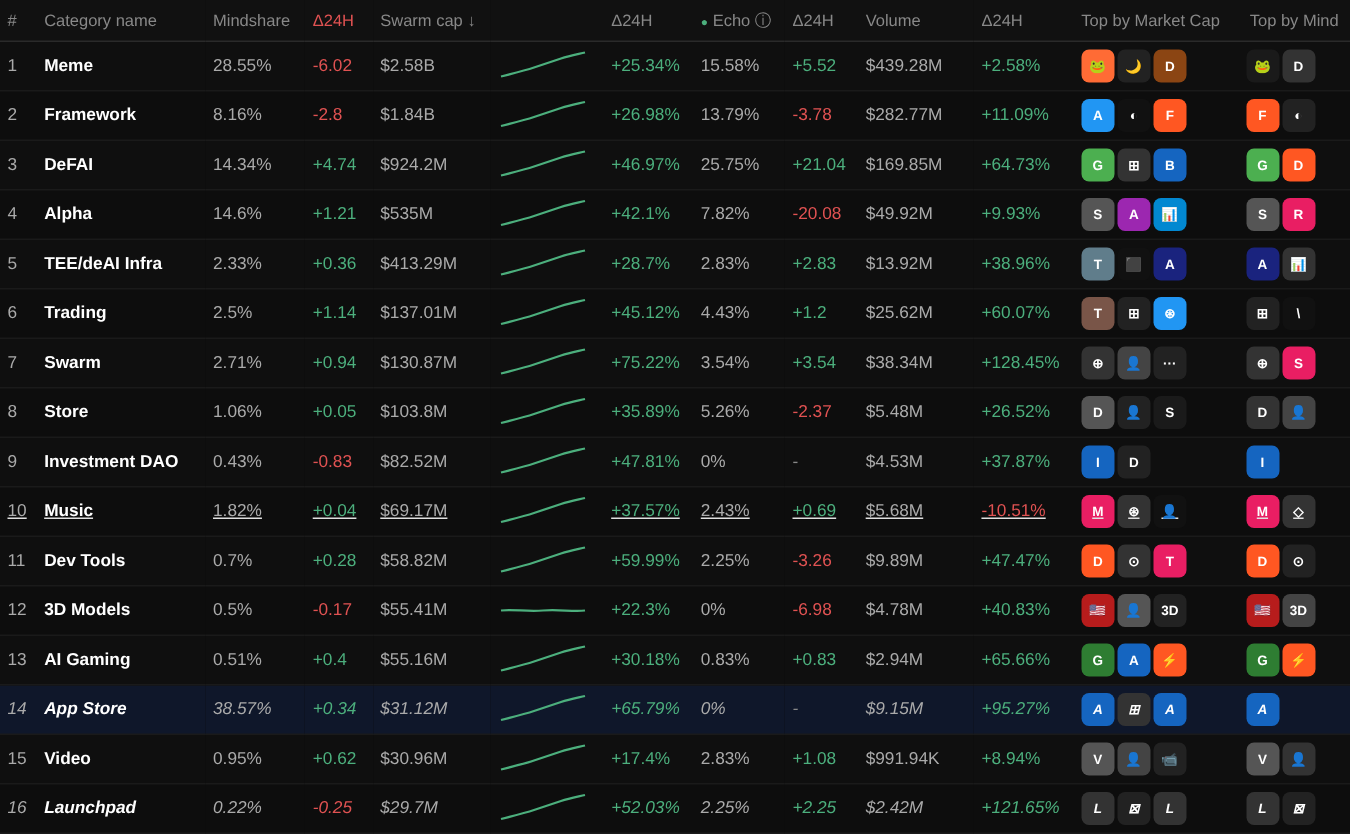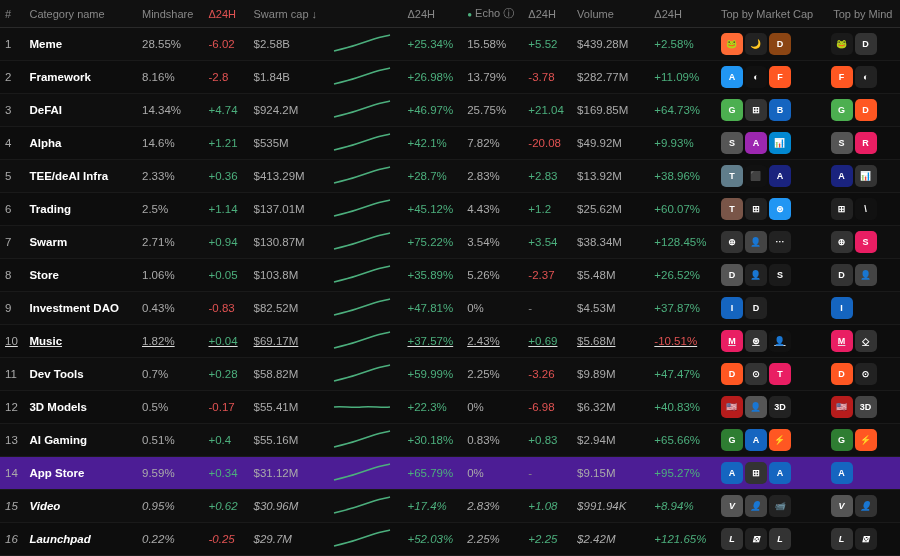--- a/index.html
+++ b/index.html
@@ -396,21 +396,21 @@
         <td class="cat-name">3D Models</td>
         <td class="num">0.5%</td>
         <td class="red">-0.17</td>
         <td class="num">$55.41M</td>
         <td><svg width="60" height="22" class="sparkline">
             <path d="M2,11 C10,10 20,12 30,11 C40,10 50,12 58,11" fill="none" stroke="#4caf7d" stroke-width="1.5"></path>
           </svg></td>
         <td class="green">+22.3%</td>
         <td class="num">0%</td>
         <td class="red">-6.98</td>
-        <td class="num">$6.32M</td>
+        <td class="num">$4.78M</td>
         <td class="green">+40.83%</td>
         <td>
           <div class="icons-cell">
             <div class="icon-box" style="background: rgb(183, 28, 28); color: rgb(255, 255, 255);">🇺🇸</div>
             <div class="icon-box" style="background: rgb(85, 85, 85); color: rgb(255, 255, 255);">👤</div>
             <div class="icon-box" style="background: rgb(34, 34, 34); color: rgb(255, 255, 255);">3D</div>
           </div>
         </td>
         <td>
           <div class="icons-cell">
@@ -440,24 +440,24 @@
             <div class="icon-box" style="background: rgb(255, 87, 34); color: rgb(255, 255, 255);">⚡</div>
           </div>
         </td>
         <td>
           <div class="icons-cell">
             <div class="icon-box" style="background: rgb(46, 125, 50); color: rgb(255, 255, 255);">G</div>
             <div class="icon-box" style="background: rgb(255, 87, 34); color: rgb(255, 255, 255);">⚡</div>
           </div>
         </td>
       </tr>
-      <tr style="background: #4c1d95;">
+      <tr style="background: #0f172a; font-style: italic;">
         <td class="num">14</td>
         <td class="cat-name">App Store</td>
-        <td class="num">9.59%</td>
+        <td class="num">38.57%</td>
         <td class="green">+0.34</td>
         <td class="num">$31.12M</td>
         <td><svg width="60" height="22" class="sparkline">
             <path d="M2,18 C10,16 18,14 24,12 C30,10 36,8 42,6 C48,4 54,3 58,2" fill="none" stroke="#4caf7d" stroke-width="1.5"></path>
           </svg></td>
         <td class="green">+65.79%</td>
         <td class="num">0%</td>
         <td class="neutral">-</td>
         <td class="num">$9.15M</td>
         <td class="green">+95.27%</td>
@@ -467,21 +467,21 @@
             <div class="icon-box" style="background: rgb(51, 51, 51); color: rgb(255, 255, 255);">⊞</div>
             <div class="icon-box" style="background: rgb(21, 101, 192); color: rgb(255, 255, 255);">A</div>
           </div>
         </td>
         <td>
           <div class="icons-cell">
             <div class="icon-box" style="background: rgb(21, 101, 192); color: rgb(255, 255, 255);">A</div>
           </div>
         </td>
       </tr>
-      <tr style="background: rgb(15, 15, 15); font-style: italic;">
+      <tr style="background: rgb(15, 15, 15);">
         <td class="num">15</td>
         <td class="cat-name">Video</td>
         <td class="num">0.95%</td>
         <td class="green">+0.62</td>
         <td class="num">$30.96M</td>
         <td><svg width="60" height="22" class="sparkline">
             <path d="M2,18 C10,16 18,14 24,12 C30,10 36,8 42,6 C48,4 54,3 58,2" fill="none" stroke="#4caf7d" stroke-width="1.5"></path>
           </svg></td>
         <td class="green">+17.4%</td>
         <td class="num">2.83%</td>

